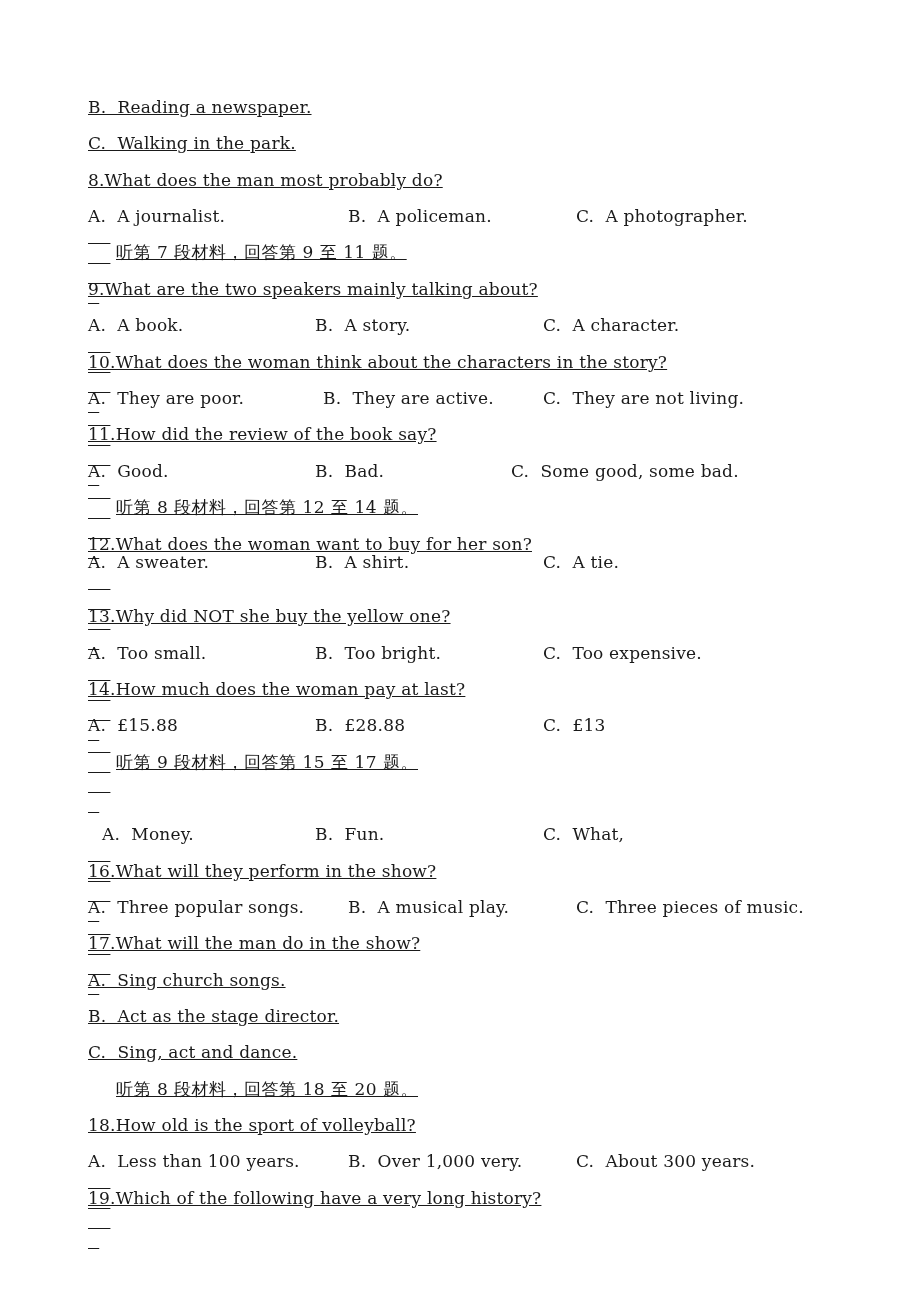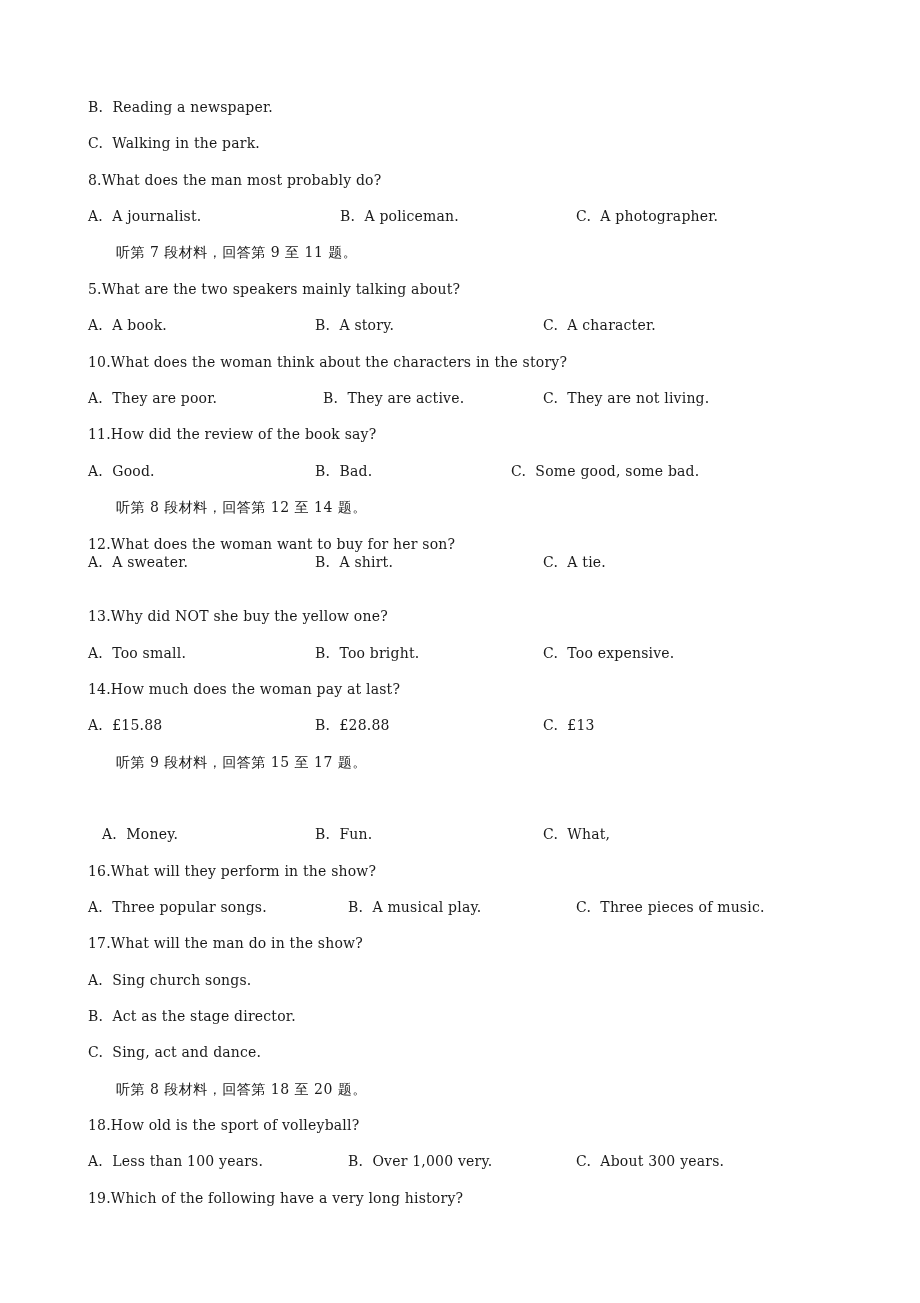--- a/index.html
+++ b/index.html
@@ -1,38 +1,38 @@
 <!DOCTYPE html>
 <html><head>
   <meta charset="utf-8">
   <style>
     html, body { margin: 0; padding: 0; background: #ffffff; }
     body { width: 920px; height: 1303px; position: relative; overflow: hidden;
            font-family: "DejaVu Serif", "Liberation Serif", serif; color: #1a1a1a; }
     .page { position: absolute; left: 0; top: 0; width: 920px; height: 1303px; }
     .line { position: absolute; left: 88px; height: 20px; line-height: 20px;
-            font-size: 14px; white-space: pre; letter-spacing: 0.2px; }
+            font-size: 17px; white-space: pre; letter-spacing: 0.2px; text-decoration: underline; }
     .opt { position: absolute; top: 0; white-space: pre; }
     .cn { letter-spacing: 0.5px; padding-left: 28px; }
   </style>
 </head>
 <body>
 
 <div class="page">
 
   <div class="line" style="top:97px">B.  Reading a newspaper.</div>
   <div class="line" style="top:133px">C.  Walking in the park.</div>
   <div class="line" style="top:170px">8.What does the man most probably do?</div>
   <div class="line" style="top:206px">
     <span class="opt" style="left:0px">A.  A journalist.</span>
-    <span class="opt" style="left:252px">B.  A policeman.</span>
+    <span class="opt" style="left:260px">B.  A policeman.</span>
     <span class="opt" style="left:488px">C.  A photographer.</span>
   </div>
   <div class="line cn" style="top:242px">听第 7 段材料，回答第 9 至 11 题。</div>
-  <div class="line" style="top:279px">5.What are the two speakers mainly talking about?</div>
+  <div class="line" style="top:279px">9.What are the two speakers mainly talking about?</div>
   <div class="line" style="top:315px">
     <span class="opt" style="left:0px">A.  A book.</span>
     <span class="opt" style="left:227px">B.  A story.</span>
     <span class="opt" style="left:455px">C.  A character.</span>
   </div>
   <div class="line" style="top:352px">10.What does the woman think about the characters in the story?</div>
   <div class="line" style="top:388px">
     <span class="opt" style="left:0px">A.  They are poor.</span>
     <span class="opt" style="left:235px">B.  They are active.</span>
     <span class="opt" style="left:455px">C.  They are not living.</span>

